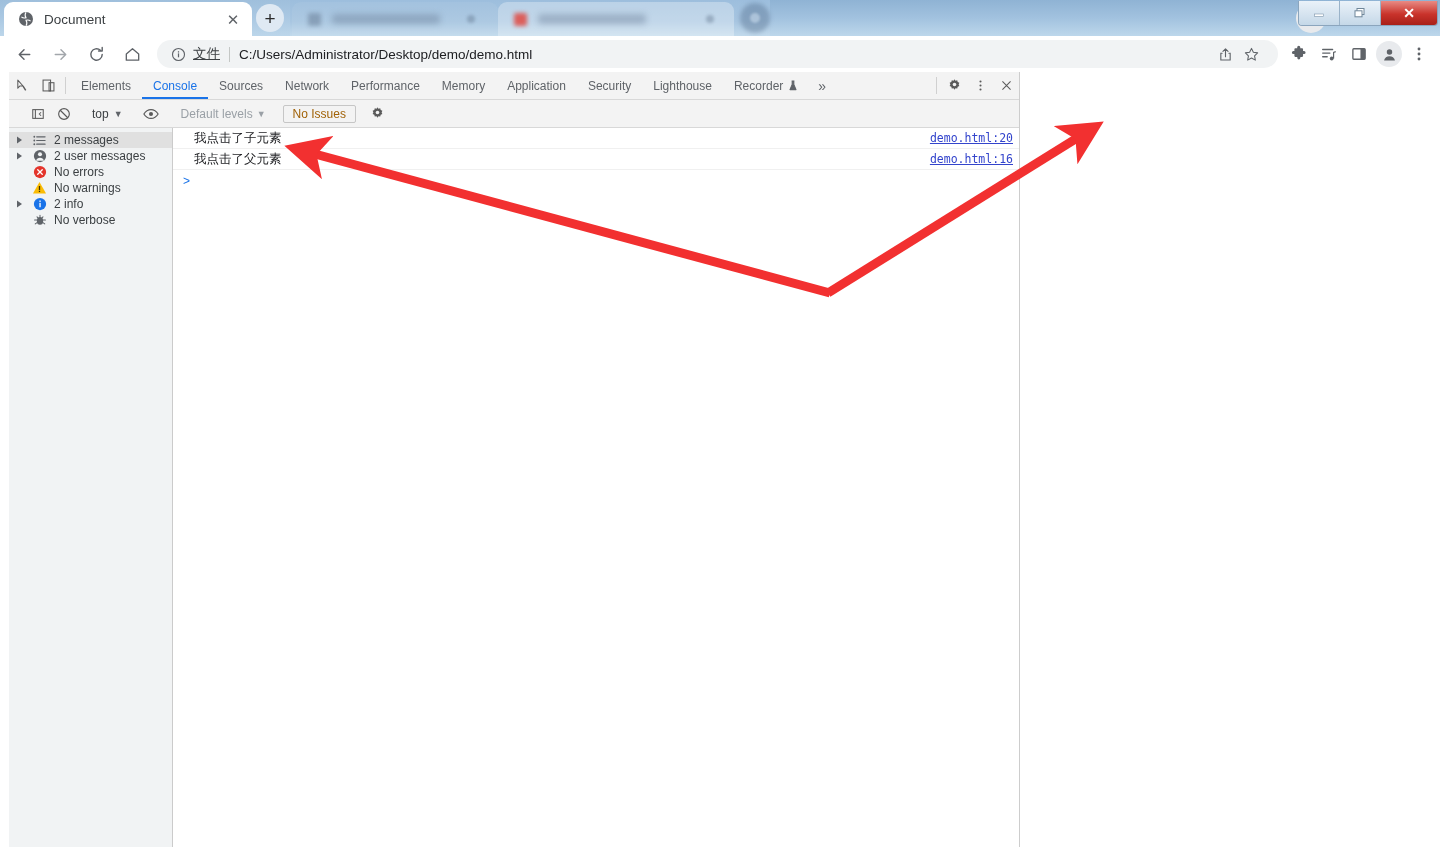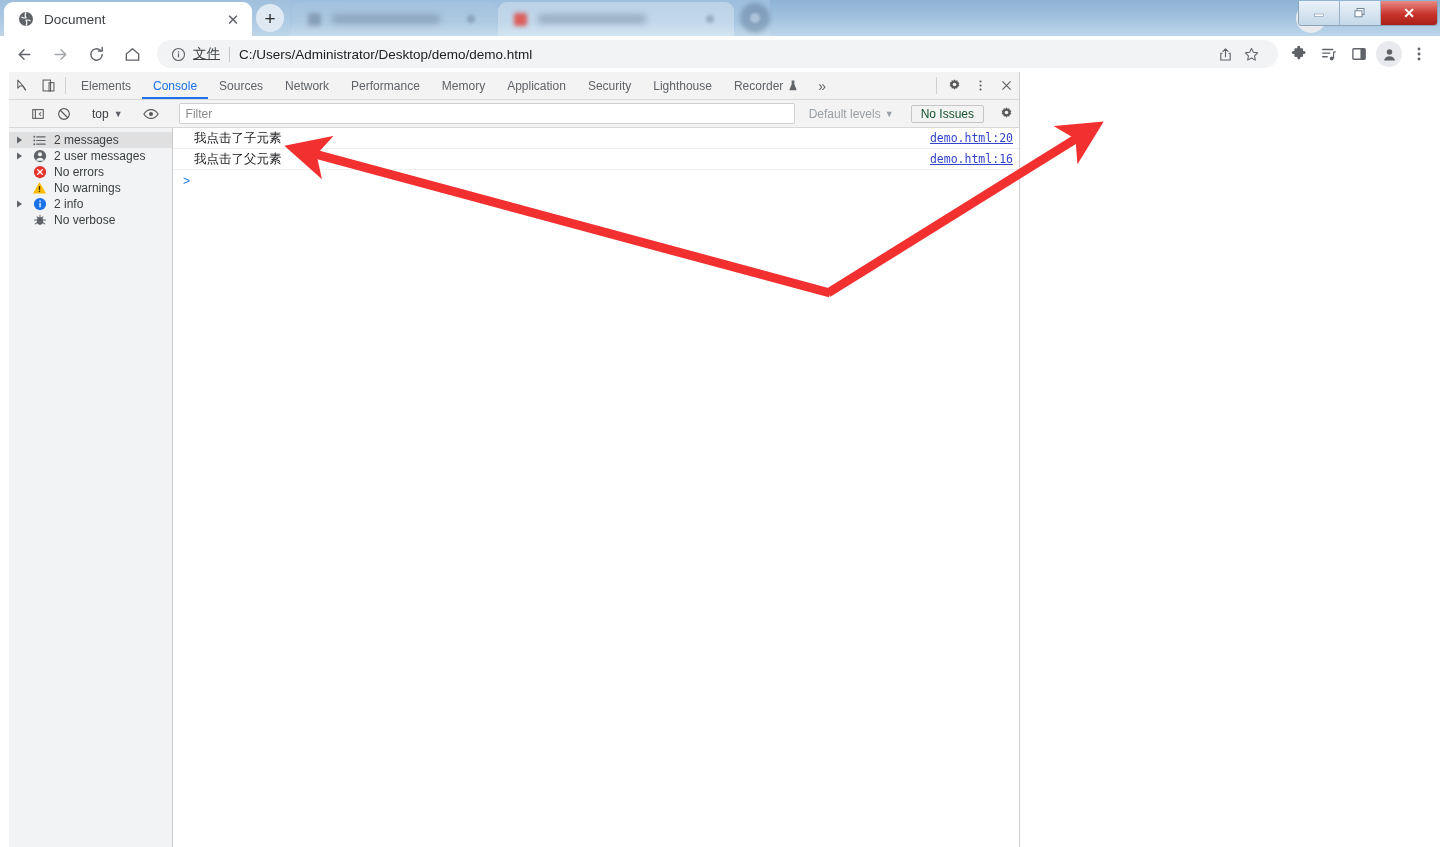--- a/index.html
+++ b/index.html
@@ -174,21 +174,21 @@
     border: 1px solid #d0d0d0; border-radius: 2px;
     font-size: 12px; color: #202124; padding: 0 6px; min-width: 0;
     font-family: "Liberation Sans", sans-serif;
   }
   .filter-input::placeholder { color: #8a8a8a; }
   .levels {
     font-size: 12px; color: #9aa0a6; display: flex; align-items: center; gap: 4px;
     padding: 0 8px; white-space: nowrap;
   }
   .issues-btn {
-    font-size: 12px; color: #14532d; border: 1px solid #c6c6c6; border-radius: 2px;
+    font-size: 12px; color: #a16207; border: 1px solid #c6c6c6; border-radius: 2px;
     padding: 1px 9px; background: #f3f3f3; white-space: nowrap;
   }
 
   .dt-body { display: flex; height: 721px; }
   .dt-sidebar {
     width: 163px; background: #f1f3f4; border-right: 1px solid #cbcbcb;
     padding-top: 4px; flex: 0 0 auto;
   }
   .side-row {
     height: 16px; display: flex; align-items: center; font-size: 12px;
@@ -477,21 +477,20 @@
         <span style="font-size:9px;color:#5f6368">▼</span>
       </div>
       <div class="dt-vsep"></div>
       <div class="dt-icobtn">
         <svg width="16" height="16" viewBox="0 0 18 14">
             <path d="M1 7s3-5 8-5 8 5 8 5-3 5-8 5-8-5-8-5z" stroke="#5a5a5a" stroke-width="1.3" fill="none"></path>
             <circle cx="9" cy="7" r="2.3" fill="#5a5a5a"></circle>
           </svg>
       </div>
       <div class="dt-vsep"></div>
-      <input class="filter-input" type="text" placeholder="Filter" style="">
       <div class="levels">
         <span>Default levels</span>
         <span style="font-size:9px">▼</span>
       </div>
       <div class="dt-vsep"></div>
       <div class="issues-btn">No Issues</div>
       <div class="dt-vsep"></div>
       <div class="dt-icobtn">
         <svg width="15" height="15" viewBox="0 0 16 16">
             <path d="M8 1.2l1 1.6 1.9-.4.5 1.9 1.8.7-.8 1.8.8 1.8-1.8.7-.5 1.9-1.9-.4-1 1.6-1-1.6-1.9.4-.5-1.9-1.8-.7.8-1.8-.8-1.8 1.8-.7.5-1.9 1.9.4z" fill="#5a5a5a"></path>

